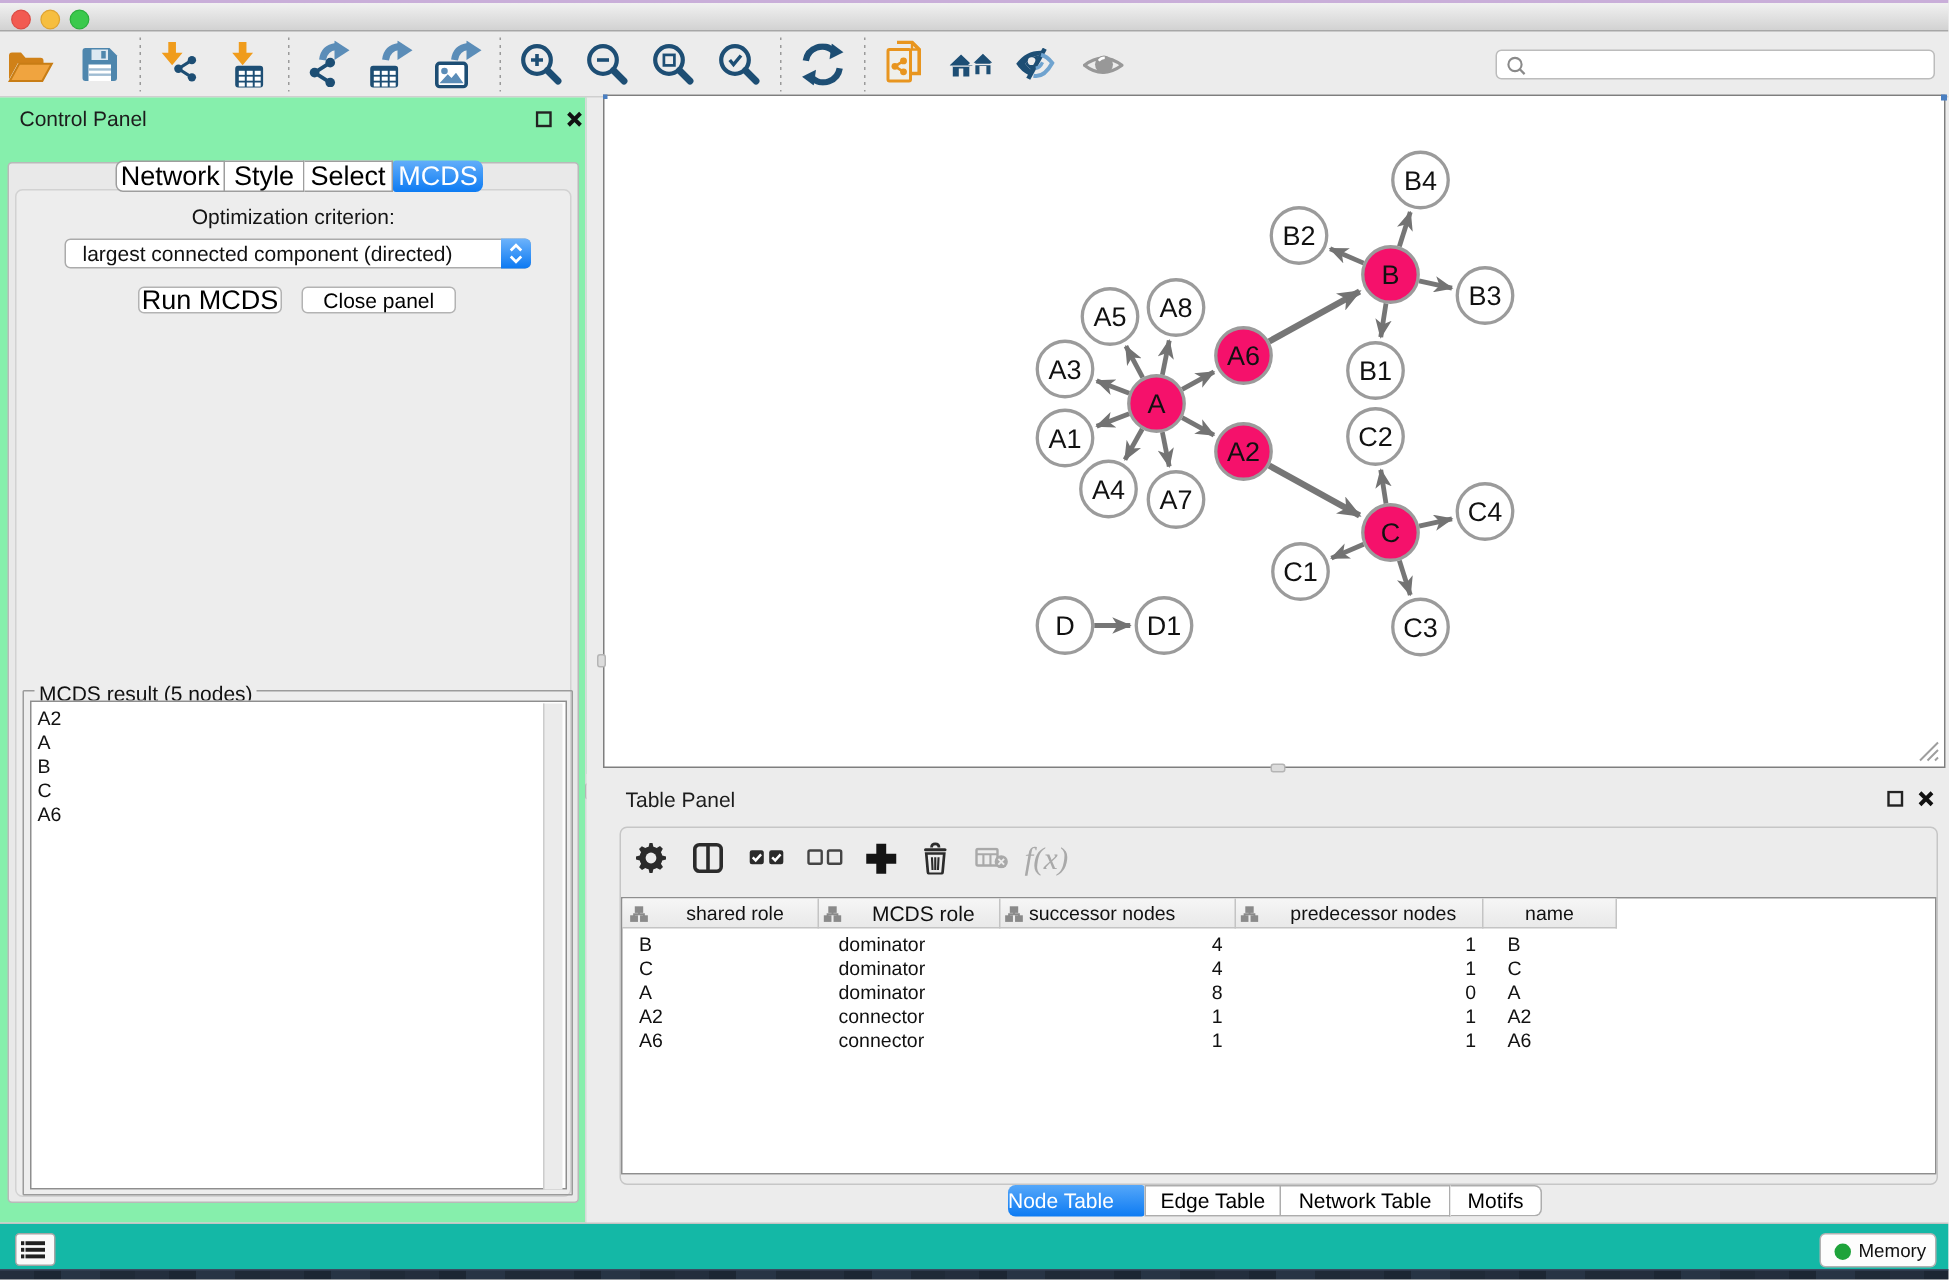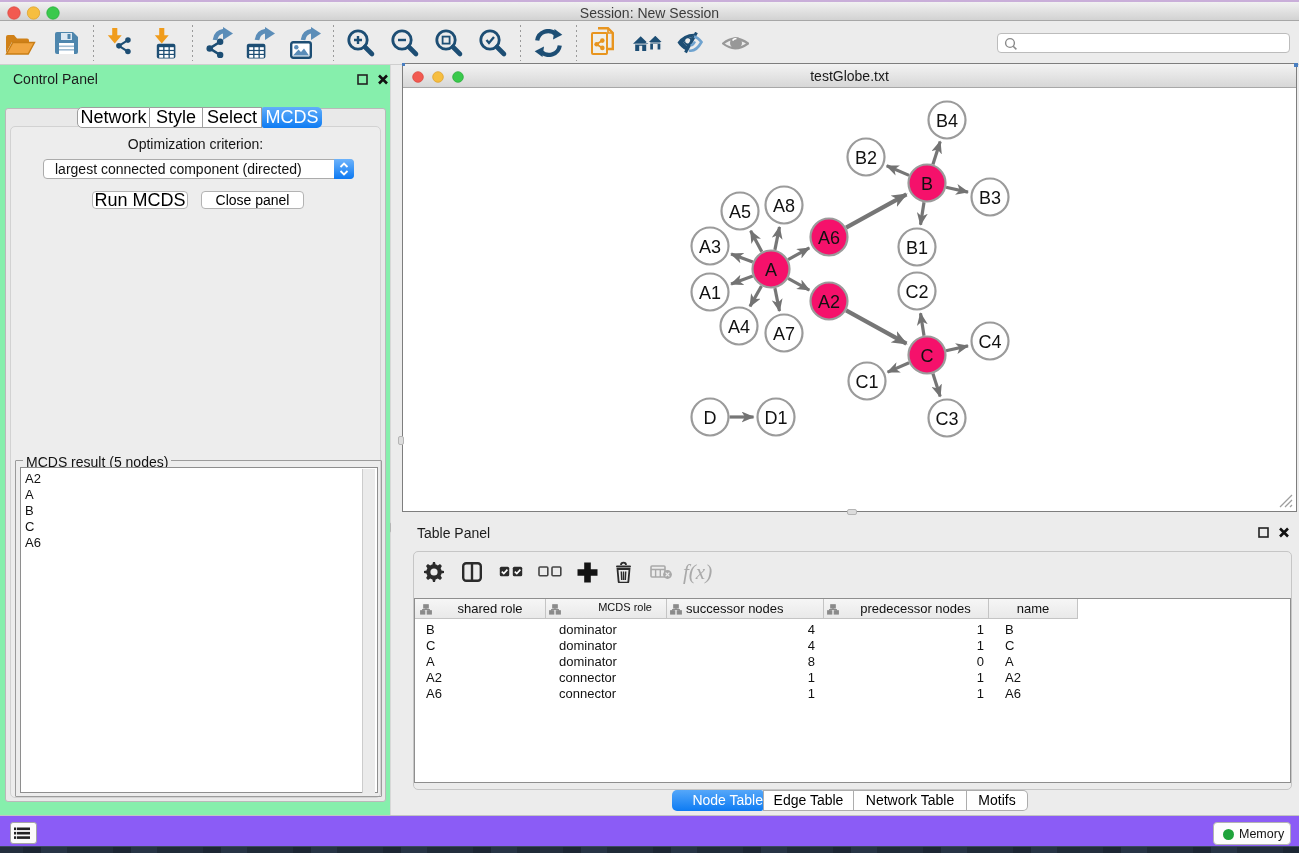--- a/index.html
+++ b/index.html
@@ -8,21 +8,20 @@
 <body>
 
 <div class="abs" style="left:0;top:0;width:1299px;height:2px;background:#c9aed9"></div>
 
 <div class="abs" style="left:0;top:2px;width:1299px;height:19px;background:linear-gradient(#f1f1f1,#d2d2d2);border-bottom:1px solid #a7a7a7">
 <svg width="70" height="20" style="position:absolute;left:0;top:0">
 <circle cx="14" cy="11" r="6.2" fill="#f25a51" stroke="#dc4a42" stroke-width="0.8"></circle>
       <circle cx="33.5" cy="11" r="6.2" fill="#f6be40" stroke="#dfa32f" stroke-width="0.8"></circle>
       <circle cx="53" cy="11" r="6.2" fill="#3ac94c" stroke="#2aaf3c" stroke-width="0.8"></circle>
 </svg>
-<div class="abs" style="left:0;top:3px;width:1299px;text-align:center;font-size:14px;color:#3c3c3c">Session: New Session</div>
 </div>
 
 <div class="abs" style="left:0;top:22px;width:1299px;height:42px;background:#ececec"></div>
 <svg style="position:absolute;left:5px;top:32px" width="31" height="25" viewBox="0 0 31 25">
     <path d="M1,5 Q1,3 3,3 L9,3 L12,6.5 L22,6.5 Q24,6.5 24,8.5 L24,10 L7,10 L1,21 Z" fill="#d08118"></path>
     <path d="M1.5,22 L7.8,10.5 L29.5,10.5 L23.2,22 Z" fill="#f0a43f" stroke="#c87d15" stroke-width="1.4"></path>
   </svg>
 <svg style="position:absolute;left:54px;top:31px" width="25" height="24" viewBox="0 0 25 24">
     <path d="M1,3 Q1,1 3,1 L19,1 L24,6 L24,21 Q24,23 22,23 L3,23 Q1,23 1,21 Z" fill="#4e86ad"></path>
     <rect x="7" y="2" width="11" height="7" fill="#dce8f2"></rect>
@@ -206,28 +205,20 @@
 
   <div class="abs" style="left:15px;top:395px;width:367px;height:337px;border:1px solid #9b9b9b;border-radius:1px"></div>
   <div class="abs" style="left:23px;top:389px;background:#ededed;padding:0 3px;font-size:14px;color:#111">MCDS result (5 nodes)</div>
   <div class="abs" style="left:20px;top:402px;width:358px;height:326px;background:#fff;border:1px solid #8e8e8e">
     <div style="padding:3px 0 0 4px;font-size:13px;line-height:16px;color:#111">A2<br>A<br>B<br>C<br>A6</div>
     <div class="abs" style="right:2px;top:1px;width:13px;height:324px;background:#ebebeb;border-left:1px solid #cccccc"></div>
   </div>
 </div>
 
 <div class="abs" style="left:402px;top:63px;width:895px;height:449px;border:1px solid #7e7e7e;background:#fff">
-  <div class="abs" style="left:0;top:0;width:893px;height:24px;background:linear-gradient(#f3f3f3,#d7d7d7);border-bottom:1px solid #a8a8a8">
-    <svg width="80" height="24" style="position:absolute;left:0;top:0">
-    <circle cx="15" cy="13" r="5.3" fill="#f25a51" stroke="#dc4a42" stroke-width="0.8"></circle>
-        <circle cx="35" cy="13" r="5.3" fill="#f6be40" stroke="#dfa32f" stroke-width="0.8"></circle>
-        <circle cx="55" cy="13" r="5.3" fill="#3ac94c" stroke="#2aaf3c" stroke-width="0.8"></circle>
-    </svg>
-    <div class="abs" style="left:0;top:4px;width:893px;text-align:center;font-size:14px;color:#1a1a1a">testGlobe.txt</div>
-  </div>
   <svg width="16" height="16" style="position:absolute;right:2px;bottom:2px">
       <path d="M14,2 L2,14 M14,7 L7,14 M14,12 L12,14" stroke="#9e9e9e" stroke-width="1.3"></path>
     </svg>
 </div>
 <div class="abs" style="left:1293.5px;top:63px;width:4px;height:4px;background:#4a7fc1"></div>
 <div class="abs" style="left:402px;top:63px;width:3px;height:3px;background:#4a7fc1"></div>
 <svg width="894" height="424" viewBox="0 0 894 424" style="position:absolute;left:403px;top:88px">
 <defs>
       <marker id="ah" markerWidth="14" markerHeight="11" refX="12" refY="5.5" orient="auto" markerUnits="userSpaceOnUse">
         <path d="M0,0 L13,5.5 L0,11 L3.5,5.5 Z" fill="#737373"></path>
@@ -357,21 +348,21 @@
 <div style="position:absolute;left:683px;top:560px;width:36px;height:24px;font-family:'Liberation Serif',serif;font-style:italic;font-size:21px;color:#a9a9a9">f(x)</div>
 
 <div class="abs" style="left:414px;top:598px;width:877px;height:185px;background:#fff;border:1px solid #8e8e8e">
   <div class="abs" style="left:0;top:0;width:663px;height:20px;background:linear-gradient(#f6f6f6,#e9e9e9);border-bottom:1px solid #c4c4c4">
     <div class="abs" style="left:130px;top:0;width:1px;height:20px;background:#c4c4c4"></div>
     <div class="abs" style="left:251px;top:0;width:1px;height:20px;background:#c4c4c4"></div>
     <div class="abs" style="left:408px;top:0;width:1px;height:20px;background:#c4c4c4"></div>
     <div class="abs" style="left:573px;top:0;width:1px;height:20px;background:#c4c4c4"></div>
     <div class="abs" style="left:662px;top:0;width:1px;height:20px;background:#c4c4c4"></div>
     <div class="abs" style="left:20px;top:2px;width:110px;text-align:center;font-size:13px;color:#111">shared role</div>
-    <div class="abs" style="left:136px;top:2px;width:101px;text-align:right;font-size:11px;color:#111">MCDS role</div>
+    <div class="abs" style="left:150px;top:2px;width:101px;text-align:center;font-size:14px;color:#111">MCDS role</div>
     <div class="abs" style="left:271px;top:2px;width:137px;text-align:left;font-size:13px;color:#111">successor nodes</div>
     <div class="abs" style="left:428px;top:2px;width:145px;text-align:center;font-size:13px;color:#111">predecessor nodes</div>
     <div class="abs" style="left:574px;top:2px;width:88px;text-align:center;font-size:13px;color:#111">name</div>
   </div>
   <svg style="position:absolute;left:5px;top:5px" width="12" height="11" viewBox="0 0 12 11">
       <g fill="none" stroke="#8a8a8a" stroke-width="1.2">
         <rect x="3.8" y="0.8" width="4.4" height="3.2" fill="#8a8a8a"></rect>
         <rect x="0.7" y="6.8" width="4" height="3.2" fill="#8a8a8a"></rect>
         <rect x="7.3" y="6.8" width="4" height="3.2" fill="#8a8a8a"></rect>
         <path d="M6,4 L6,5.5 M2.7,6.8 L2.7,5.5 L9.3,5.5 L9.3,6.8"></path>
@@ -424,28 +415,28 @@
       <div class="abs" style="left:590px;top:49px;line-height:15px">A2</div>
 <div class="abs" style="left:11px;top:65px;line-height:15px">A6</div>
       <div class="abs" style="left:144px;top:65px;line-height:15px">connector</div>
       <div class="abs" style="left:330px;top:65px;width:70px;text-align:right;line-height:15px">1</div>
       <div class="abs" style="left:499px;top:65px;width:70px;text-align:right;line-height:15px">1</div>
       <div class="abs" style="left:590px;top:65px;line-height:15px">A6</div>
   </div>
 </div>
 
 <div class="abs" style="left:672px;top:790px;height:21px;display:flex;font-size:14px">
-  <div style="width:91px;background:linear-gradient(#55a7f9,#0d7bf3);color:#fff;border-radius:5px 2px 2px 5px;text-align:right;line-height:21px">Node Table</div>
+  <div style="width:91px;background:linear-gradient(#55a7f9,#0d7bf3);color:#fff;border-radius:5px 2px 2px 5px;text-align:left;line-height:21px">Node Table</div>
   <div style="width:91px;background:#fff;border:1px solid #adadad;border-radius:0;text-align:center;line-height:19px">Edge Table</div>
   <div style="width:113px;background:#fff;border:1px solid #adadad;border-left:none;text-align:center;line-height:19px">Network Table</div>
   <div style="width:61px;background:#fff;border:1px solid #adadad;border-left:none;border-radius:0 5px 5px 0;text-align:center;line-height:19px">Motifs</div>
 </div>
 
 <div class="abs" style="left:0;top:815px;width:1299px;height:1px;background:#c3c3c3"></div>
-<div class="abs" style="left:0;top:816px;width:1299px;height:31px;background:#8b5cf6">
+<div class="abs" style="left:0;top:816px;width:1299px;height:31px;background:#14b8a6">
   <div class="abs" style="left:10px;top:6px;width:27px;height:22px;background:#fbfbfb;border:1px solid #a5a5a5;border-radius:3px">
     <svg width="25" height="20" style="position:absolute;left:0;top:0">
         <g fill="#222">
           <rect x="6" y="4.5" width="13" height="2.6"></rect>
           <rect x="6" y="8.9" width="13" height="2.6"></rect>
           <rect x="6" y="13.3" width="13" height="2.6"></rect>
           <rect x="3" y="4.5" width="2.2" height="2.6"></rect>
           <rect x="3" y="8.9" width="2.2" height="2.6"></rect>
           <rect x="3" y="13.3" width="2.2" height="2.6"></rect>
         </g>

